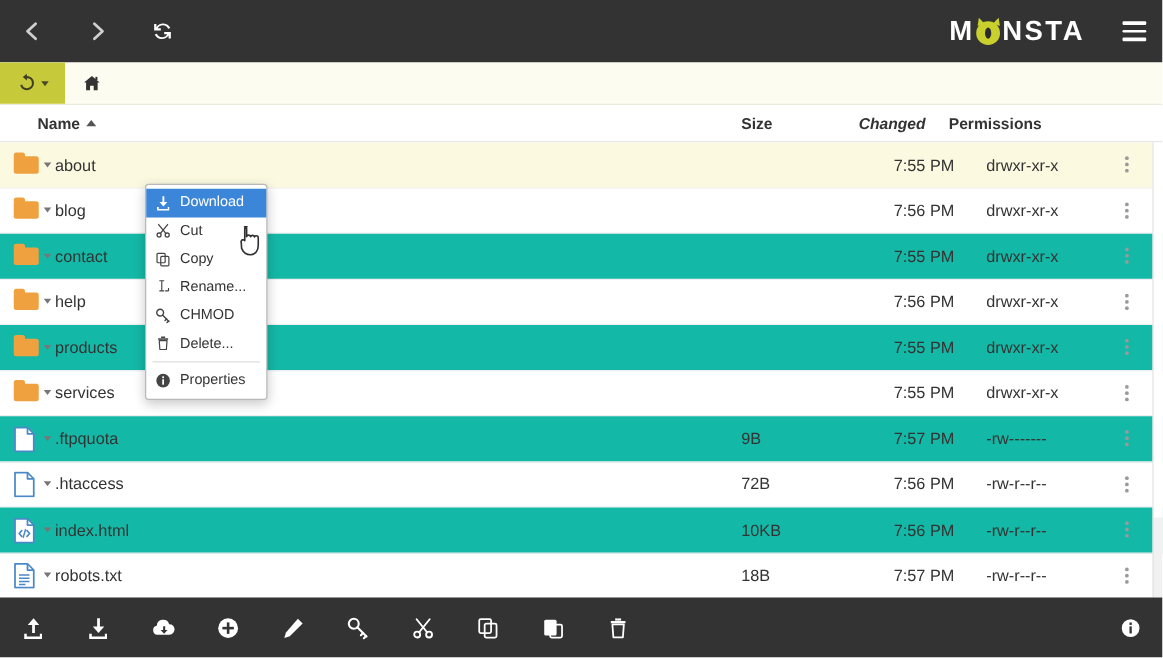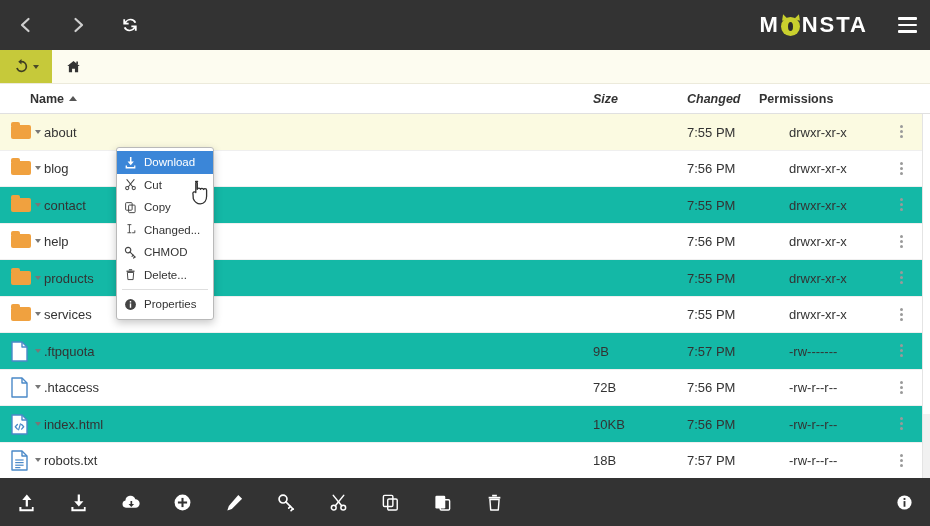--- a/index.html
+++ b/index.html
@@ -105,21 +105,21 @@
   }
   .th { position: absolute; top: 8px; white-space: nowrap; }
   .th-name { left: 30px; display: flex; align-items: center; gap: 5px; }
   .sort-asc {
     width: 0; height: 0;
     border-left: 4px solid transparent;
     border-right: 4px solid transparent;
     border-bottom: 5px solid #555;
     margin-top: -1px;
   }
-  .th-size { left: 593px; font-style: italic; }
+  .th-size { left: 593px; }
   .th-changed { left: 687px; font-style: italic; }
   .th-perm { left: 759px; }
 
   
   .filelist {
     position: absolute; top: 114px; left: 0;
     width: 930px; height: 364px;
     background: #ffffff;
     overflow: hidden;
   }
@@ -137,21 +137,21 @@
   .c-icon { left: 11px; width: 20px; height: 20px; }
   .c-caret {
     left: 35px;
     width: 0; height: 0;
     border-left: 3.5px solid transparent;
     border-right: 3.5px solid transparent;
     border-top: 4px solid #777;
   }
   .c-name { left: 44px; }
   .c-size { left: 593px; }
-  .c-changed { left: 687px; }
+  .c-changed { left: 715px; }
   .c-perm { left: 789px; }
   .c-dots {
     left: 893px; width: 16px; height: 18px;
     display: flex; flex-direction: column; align-items: center; justify-content: center;
     gap: 2px;
   }
   .c-dots i { display: block; width: 3px; height: 3px; border-radius: 50%; background: #9a9a9a; }
 
   
   .scrollbar {
@@ -517,21 +517,21 @@
           <span style="display: inline-flex; align-items: center; justify-content: center;">
             <svg width="13" height="13" viewBox="0 0 24 24">
               <line x1="10" y1="3" x2="10" y2="18" stroke="#444444" stroke-width="1.7"></line>
               <line x1="6.4" y1="3" x2="13.6" y2="3" stroke="#444444" stroke-width="1.7"></line>
               <line x1="6.4" y1="18" x2="13.6" y2="18" stroke="#444444" stroke-width="1.7"></line>
               <line x1="15" y1="18" x2="20" y2="18" stroke="#444444" stroke-width="1.7"></line>
               <line x1="20" y1="13.5" x2="20" y2="18" stroke="#444444" stroke-width="1.7"></line>
             </svg>
           </span>
         </span>
-        <span>Changed...</span>
+        <span>Rename...</span>
       </div>
       <div class="ctx-item">
         <span class="ctx-ico">
           <span style="display: inline-flex; align-items: center; justify-content: center;">
             <svg width="13" height="13" viewBox="0 0 24 24">
               <circle cx="7.6" cy="7.6" r="5" fill="none" stroke="#444444" stroke-width="2.1"></circle>
               <line x1="11.2" y1="11.2" x2="20.5" y2="20.5" stroke="#444444" stroke-width="2.1" stroke-linecap="round"></line>
               <line x1="17" y1="17" x2="14.8" y2="19.2" stroke="#444444" stroke-width="2.1" stroke-linecap="round"></line>
               <line x1="20" y1="20" x2="17.8" y2="22.2" stroke="#444444" stroke-width="2.1" stroke-linecap="round"></line>
             </svg>

